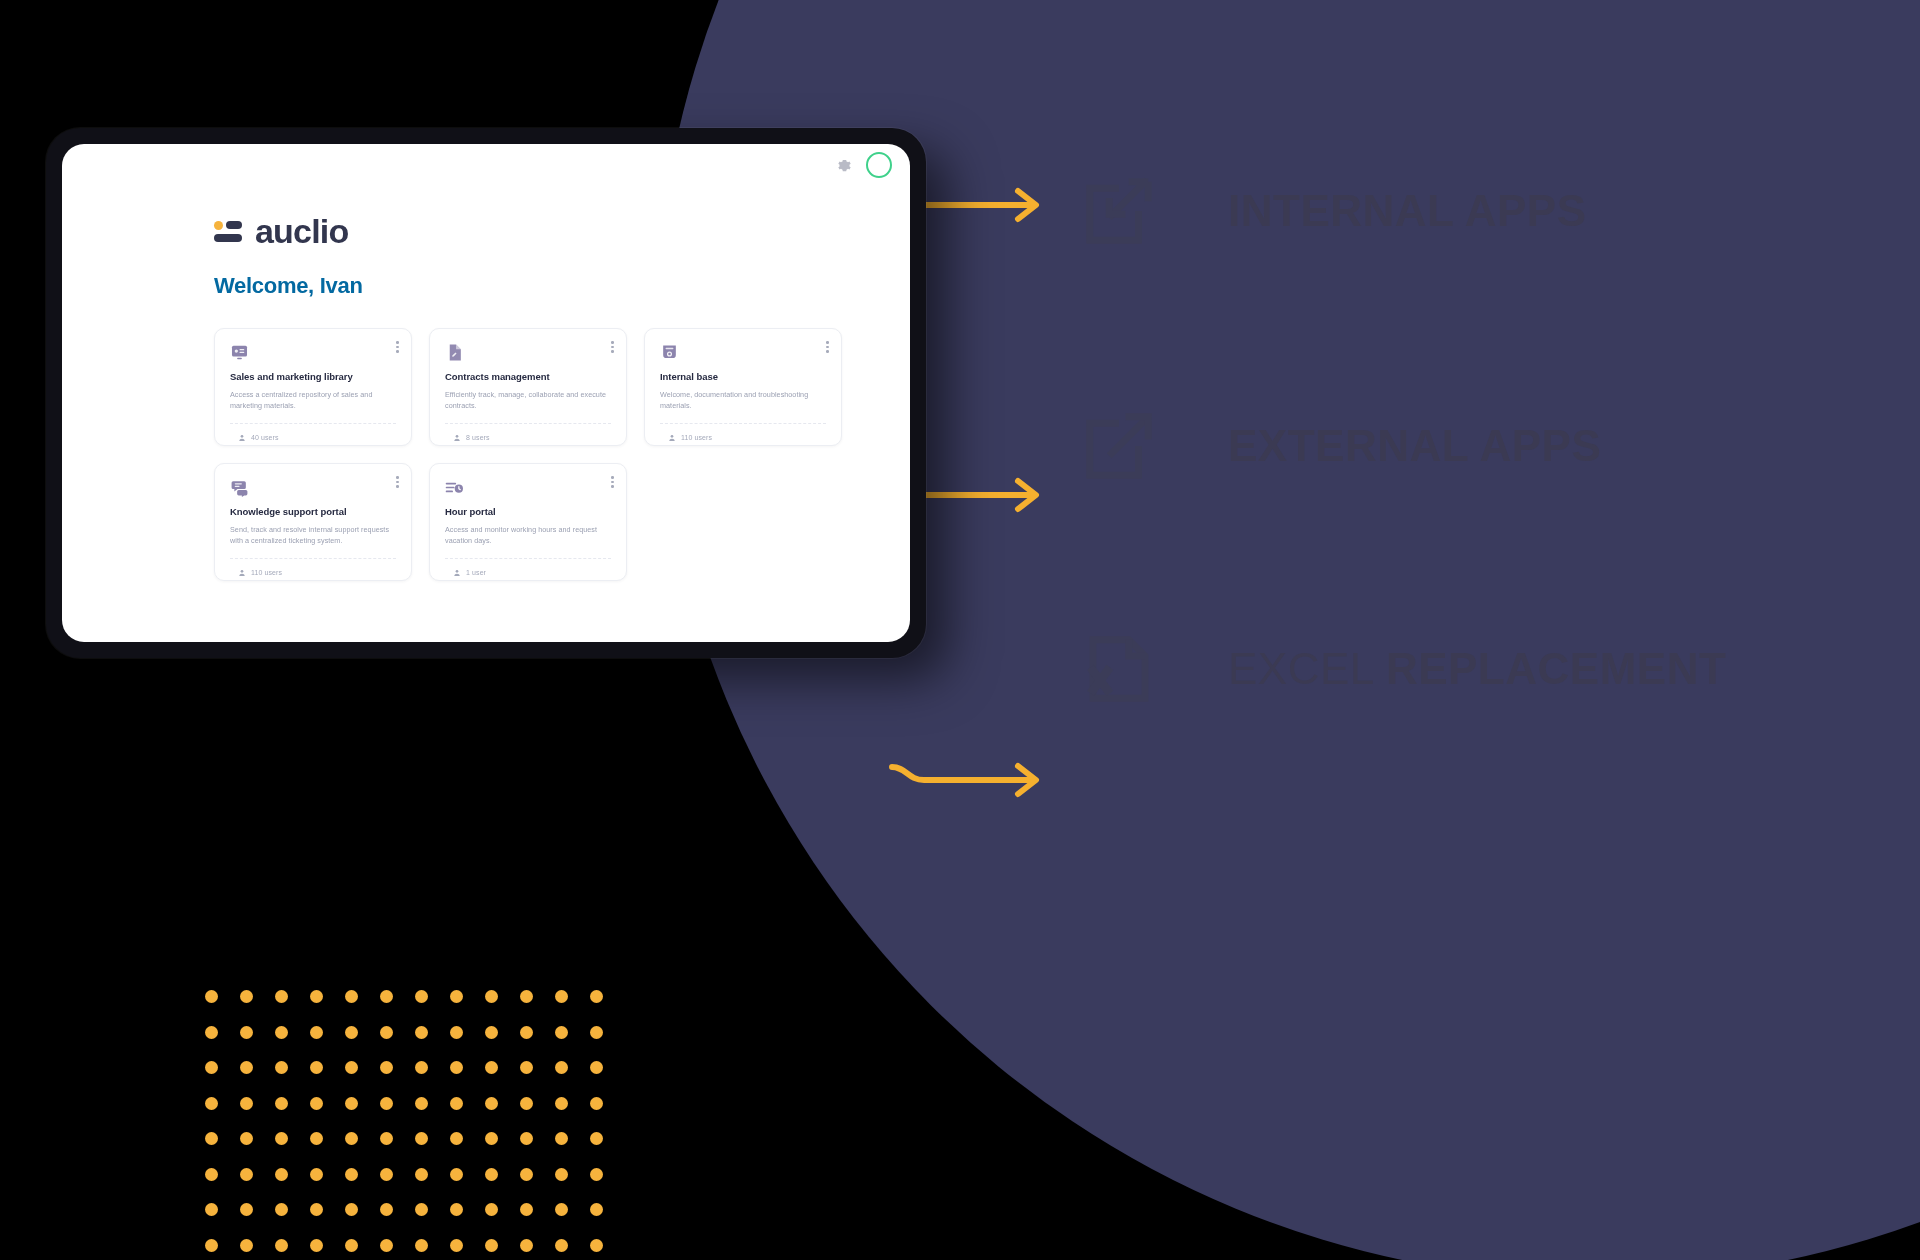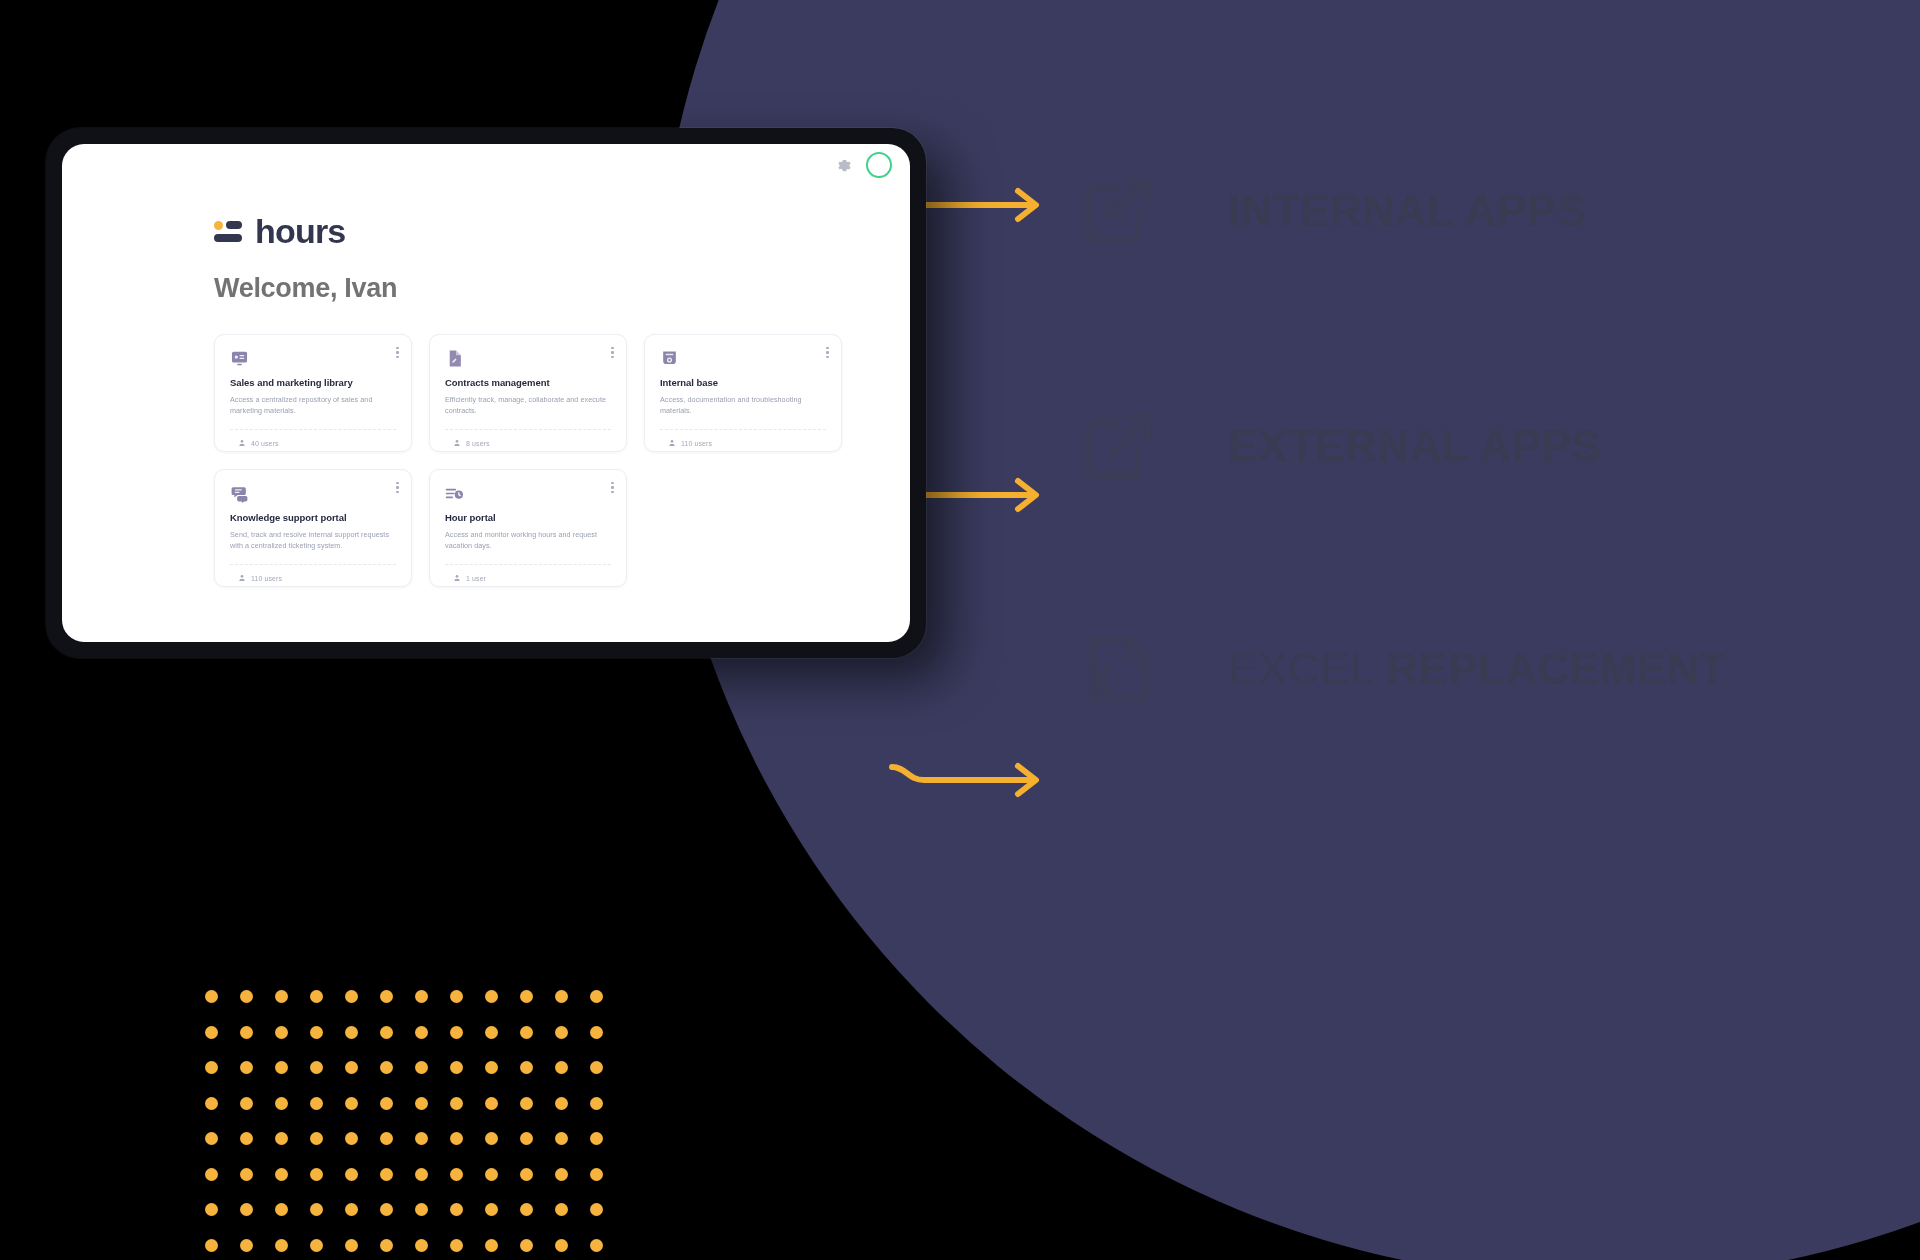--- a/index.html
+++ b/index.html
@@ -209,24 +209,24 @@
   }
   .brand-word {
     font-size: 34px;
     font-weight: 700;
     letter-spacing: -0.8px;
     color: #32364e;
     line-height: 1;
   }
 
   .page-title {
-    font-size: 27px;
+    font-size: 22px;
     font-weight: 700;
     letter-spacing: -0.3px;
-    color: #737373;
+    color: #0369a1;
     margin: 0 0 30px 0;
     line-height: 1.1;
   }
 
   .card-grid {
     display: grid;
     grid-template-columns: repeat(3, 198px);
     gap: 17px 17px;
   }
 
@@ -428,21 +428,21 @@
       </div>
 
       <div class="app-body">
 
         <div class="brand">
           <span class="brand-mark">
             <span class="dot"></span>
               <span class="bar-top"></span>
               <span class="bar-bottom"></span>
           </span>
-          <span class="brand-word">hours</span>
+          <span class="brand-word">auclio</span>
         </div>
 
         <h1 class="page-title">Welcome, Ivan</h1>
 
         <div class="card-grid">
 
           <div class="card app-card">
             <span class="card-kebab">
                 <i></i>
                 <i></i>
@@ -504,21 +504,21 @@
               </span>
             <span class="card-icon">
               <svg viewBox="0 0 24 24" fill="currentColor">
                 <path d="M4 3h16v12a4 4 0 0 1-4 4H8a4 4 0 0 1-4-4z"></path>
                 <rect x="7" y="6" width="10" height="1.8" rx="0.9" fill="#ffffff" opacity="0.8"></rect>
                 <circle cx="12" cy="13.8" r="3.2" fill="#ffffff" opacity="0.9"></circle>
                 <circle cx="12" cy="13.8" r="1.6" fill="currentColor"></circle>
               </svg>
             </span>
             <div class="card-title">Internal base</div>
-            <div class="card-desc">Access, documentation and troubleshooting materials.</div>
+            <div class="card-desc">Welcome, documentation and troubleshooting materials.</div>
             <div class="card-footer">
               <span class="user-icon">
                 <svg viewBox="0 0 24 24" fill="currentColor">
                     <circle cx="12" cy="7" r="4"></circle>
                     <path d="M4 21v-1c0-3.3 3.6-6 8-6s8 2.7 8 6v1z"></path>
                   </svg>
               </span>
               <span class="user-count">110 users</span>
             </div>
           </div>

